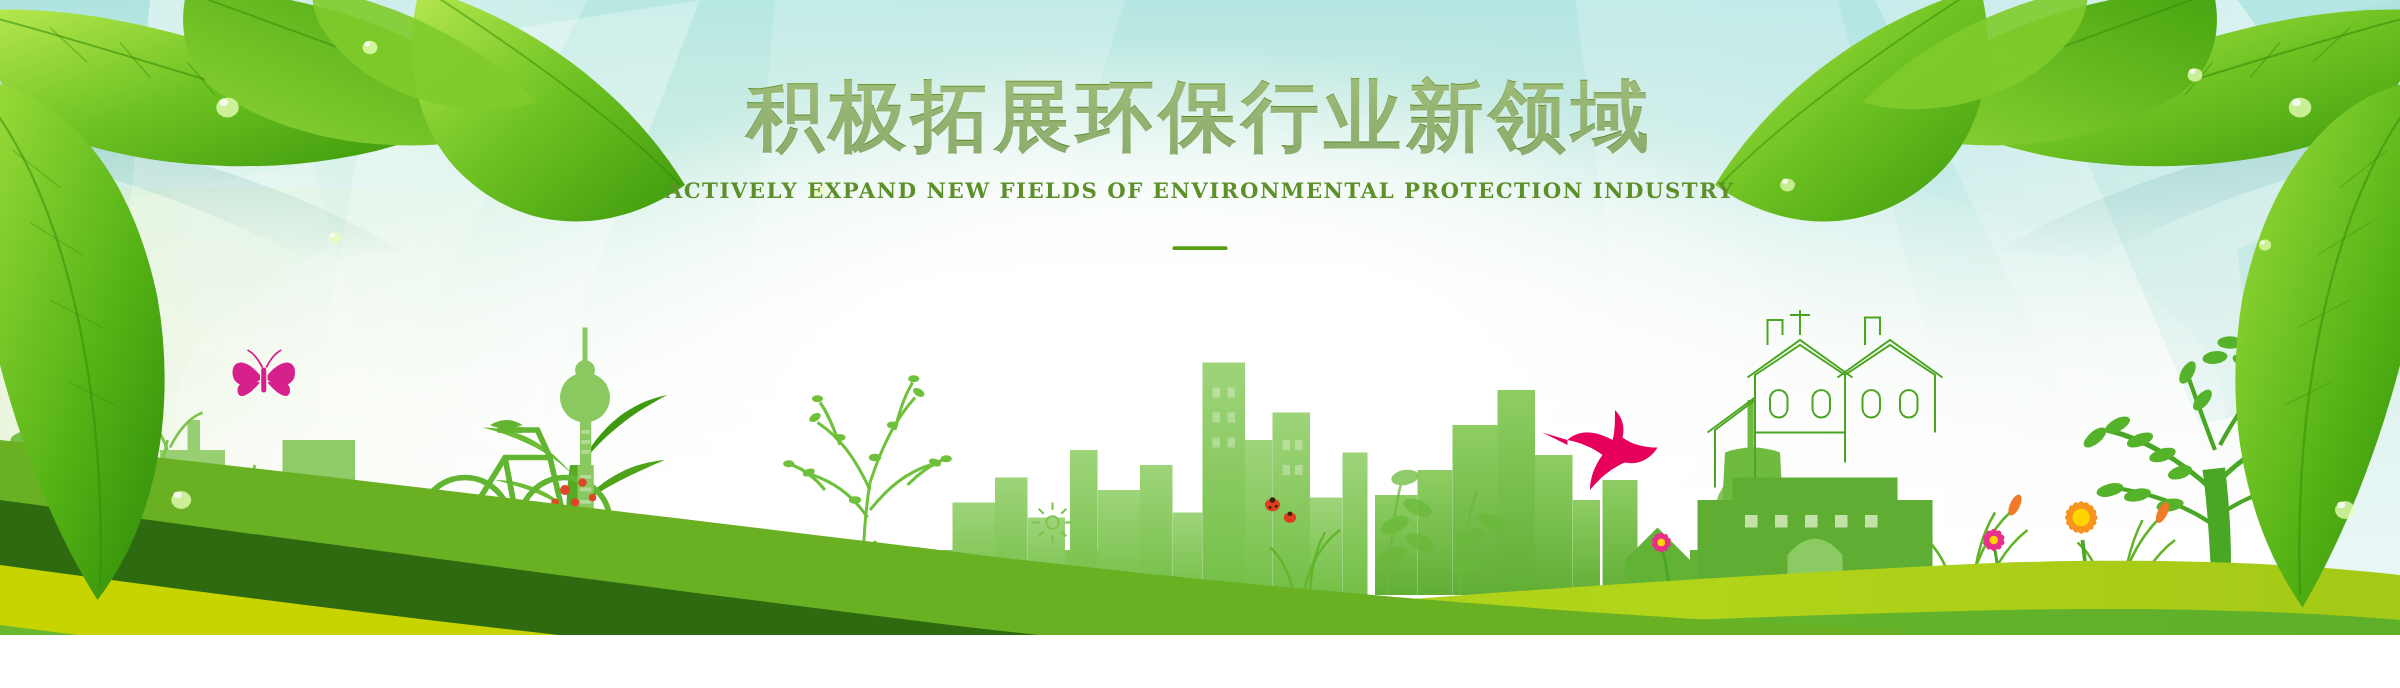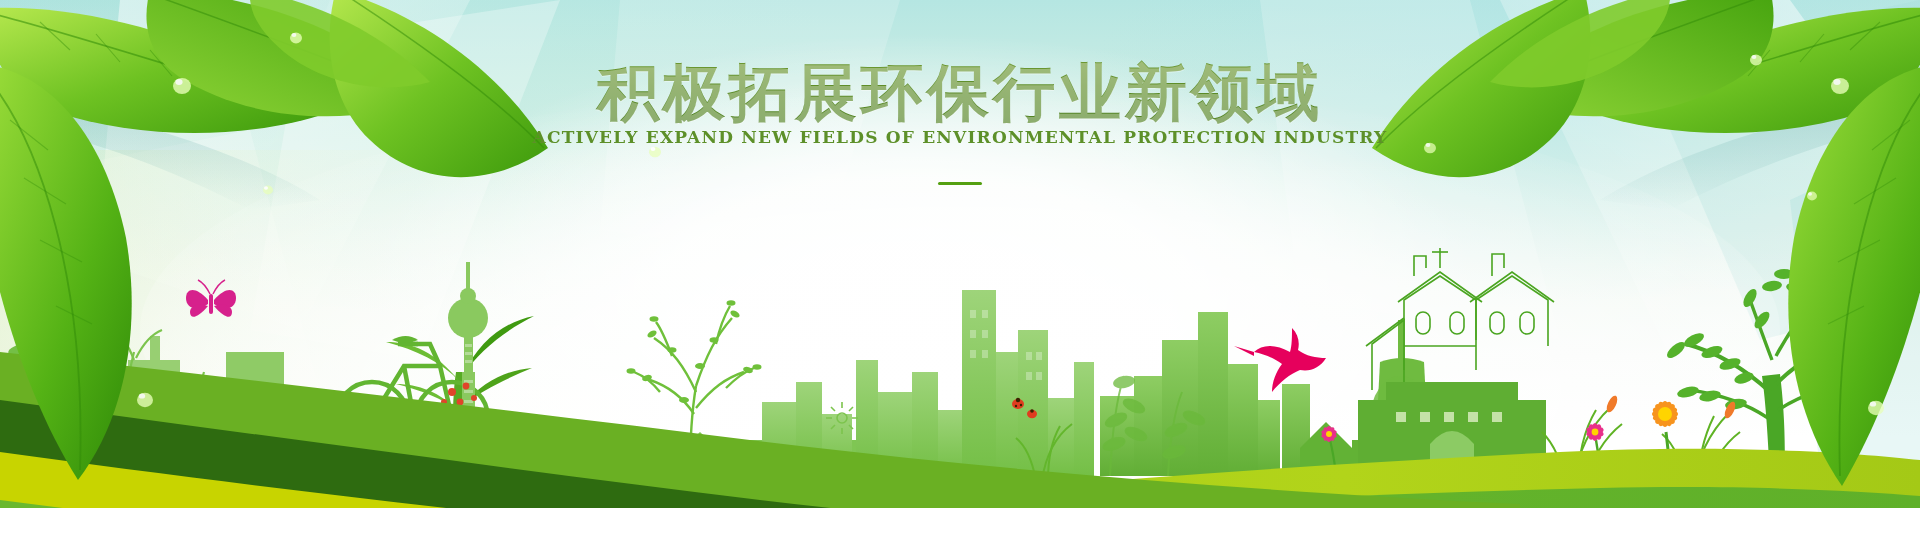--- a/index.html
+++ b/index.html
@@ -35,20 +35,21 @@
     line-height:1.12;
     background:linear-gradient(180deg,#6f9a33 0%,#5d8c28 45%,#4e8020 100%);
     -webkit-background-clip:text;
     background-clip:text;
     color:#5a8a2b;
     -webkit-text-fill-color:transparent;
     text-shadow:0 1px 0 rgba(255,255,255,.35);
   }
   @supports not (background-clip:text) { #headline { color:#5a8a2b; } }
   #subtitle-en {
+    margin-top:16px;
     font-family:"DejaVu Serif", serif;
     font-size:17px;
     font-weight:700;
     letter-spacing:1.2px;
     color:#5d9029;
     white-space:nowrap;
   }
   #divider-wrap { margin-top:24px; height:10px; }
   #divider {
     display:inline-block;

